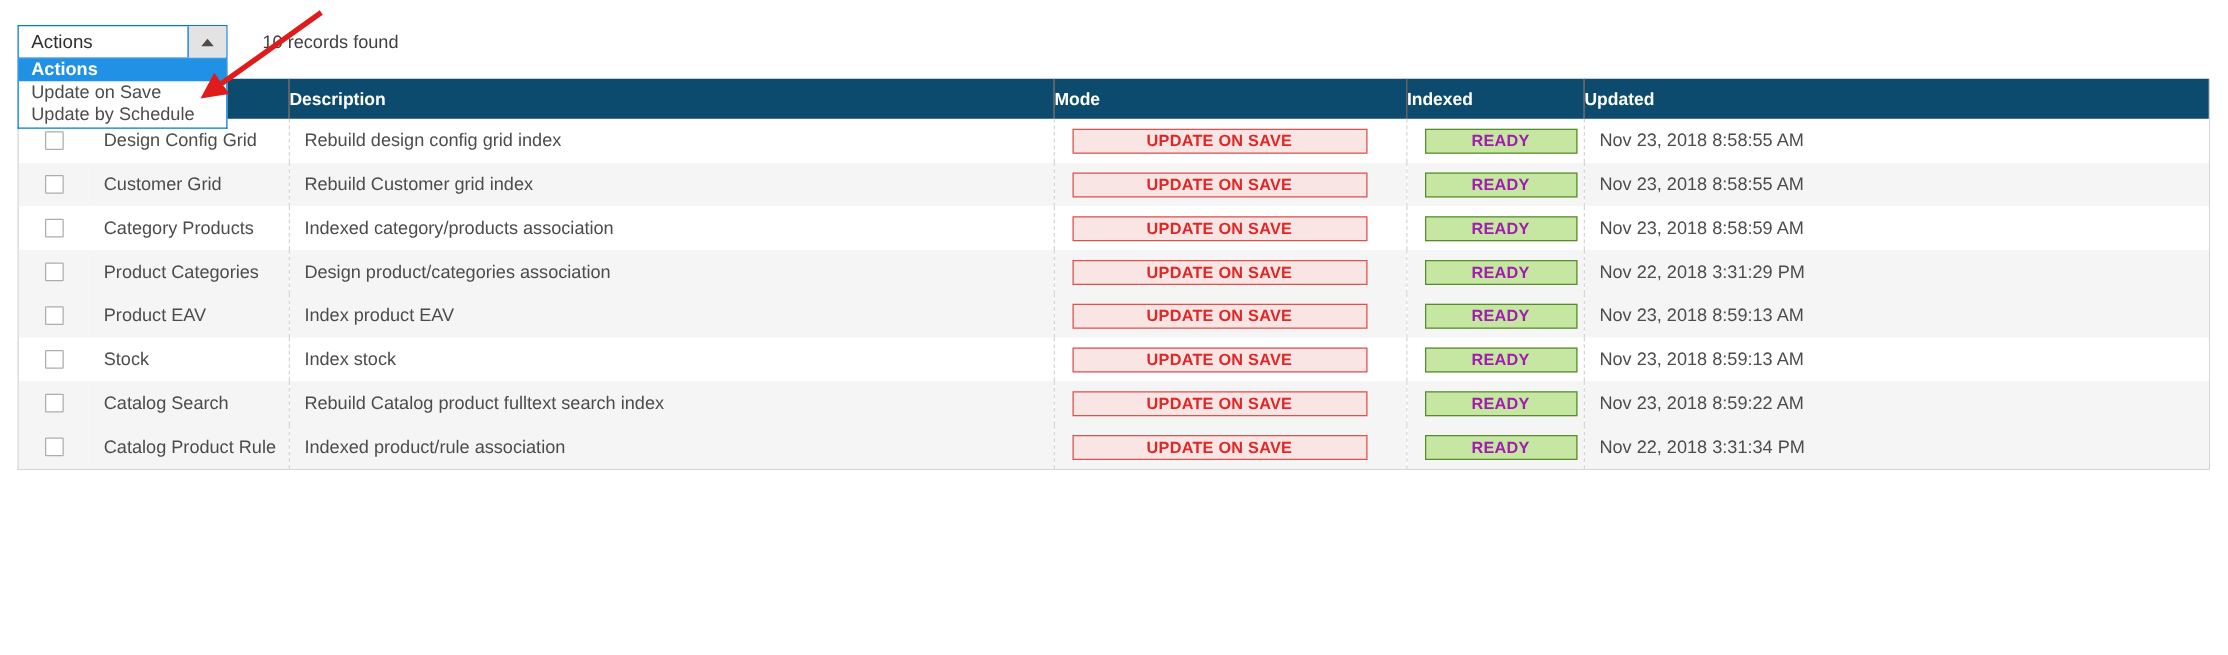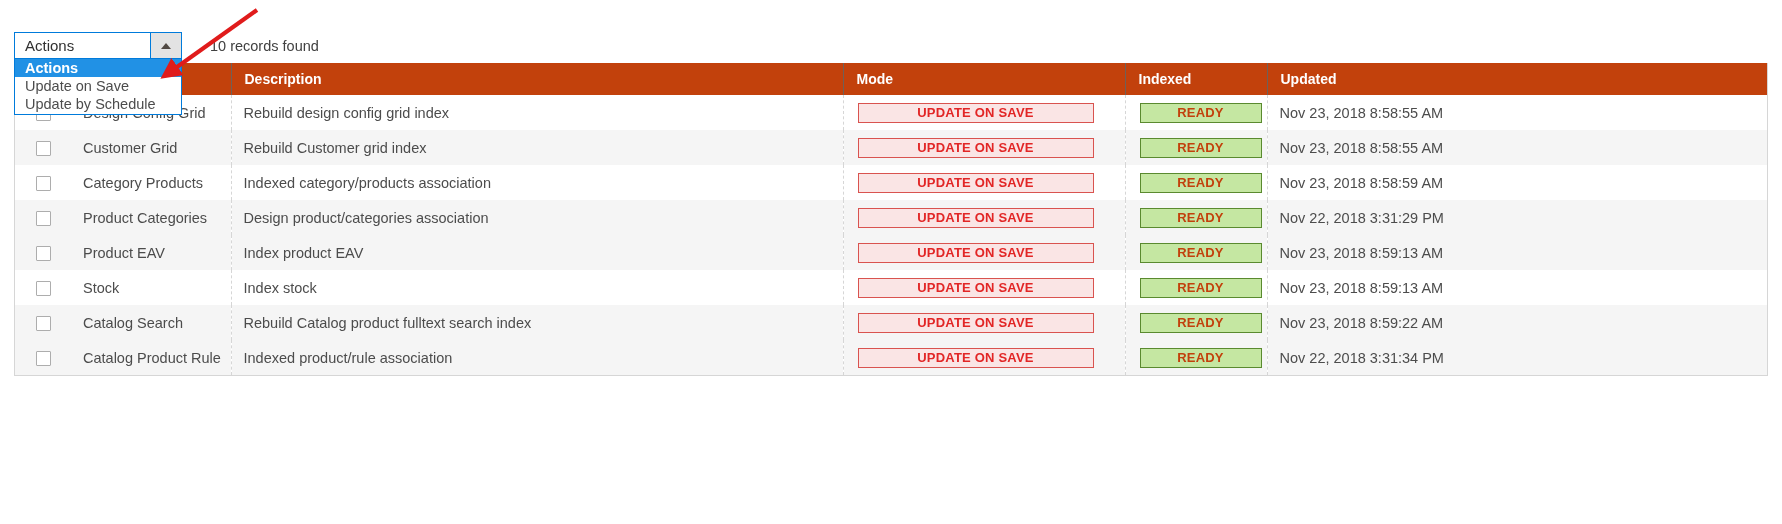--- a/index.html
+++ b/index.html
@@ -13,21 +13,21 @@
   .page {
     position: relative;
     width: 1782px;
     height: 524px;
     background: #ffffff;
   }
 
   
   .toolbar {
     position: absolute;
-    left: 0; top: 16px;
+    left: 0; top: 4px;
     height: 60px;
     width: 100%;
     padding-left: 48px;
   }
 
   .actions-select-wrap {
     position: absolute;
     left: 14px;
     top: 16px;
     width: 168px;
@@ -120,27 +120,27 @@
     border: 1px solid #d6d6d6;
     border-top: none;
     background: #fff;
   }
   table.grid {
     border-collapse: collapse;
     width: 100%;
     table-layout: fixed;
   }
   table.grid thead th {
-    background: #c2410c;
+    background: #0c4a6e;
     color: #ffffff;
     font-size: 14px;
     font-weight: bold;
     text-align: left;
     height: 32px;
-    padding: 0 0 0 13px;
+    padding: 0 0 0 0;
     border-right: 1px solid #6e6058;
     white-space: nowrap;
   }
   table.grid thead th:last-child { border-right: none; }
   table.grid thead th.c-check { border-right: none; }
 
   col.c-check { width: 56px; }
   col.c-title { width: 160px; }
   col.c-desc  { width: 612px; }
   col.c-mode  { width: 282px; }
@@ -186,21 +186,21 @@
   .badge-mode-save {
     background: #fae5e5;
     border-color: #d9534f;
     color: #e22626;
     width: 236px;
     margin-left: 2px;
   }
   .badge-status-ready {
     background: #c5e7a2;
     border-color: #5a8a2f;
-    color: #c2410c;
+    color: #a21caf;
     width: 122px;
     margin-left: 2px;
   }
   td.c-mode { padding: 0 0 0 12px; }
   td.c-status { padding: 0 0 0 8px; }
 </style>
 </head>
 <body>
 
 <div class="page">

